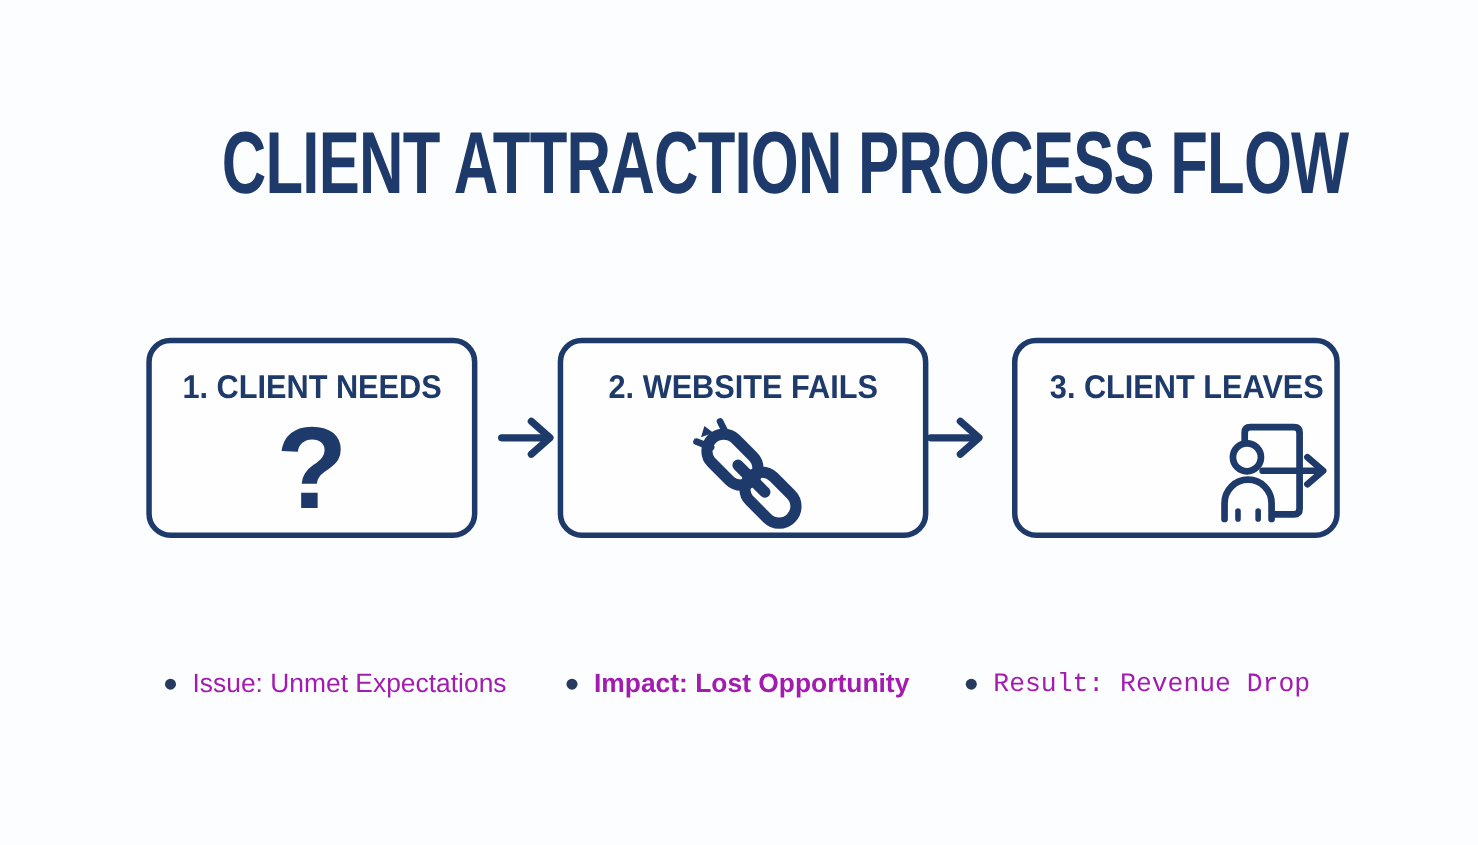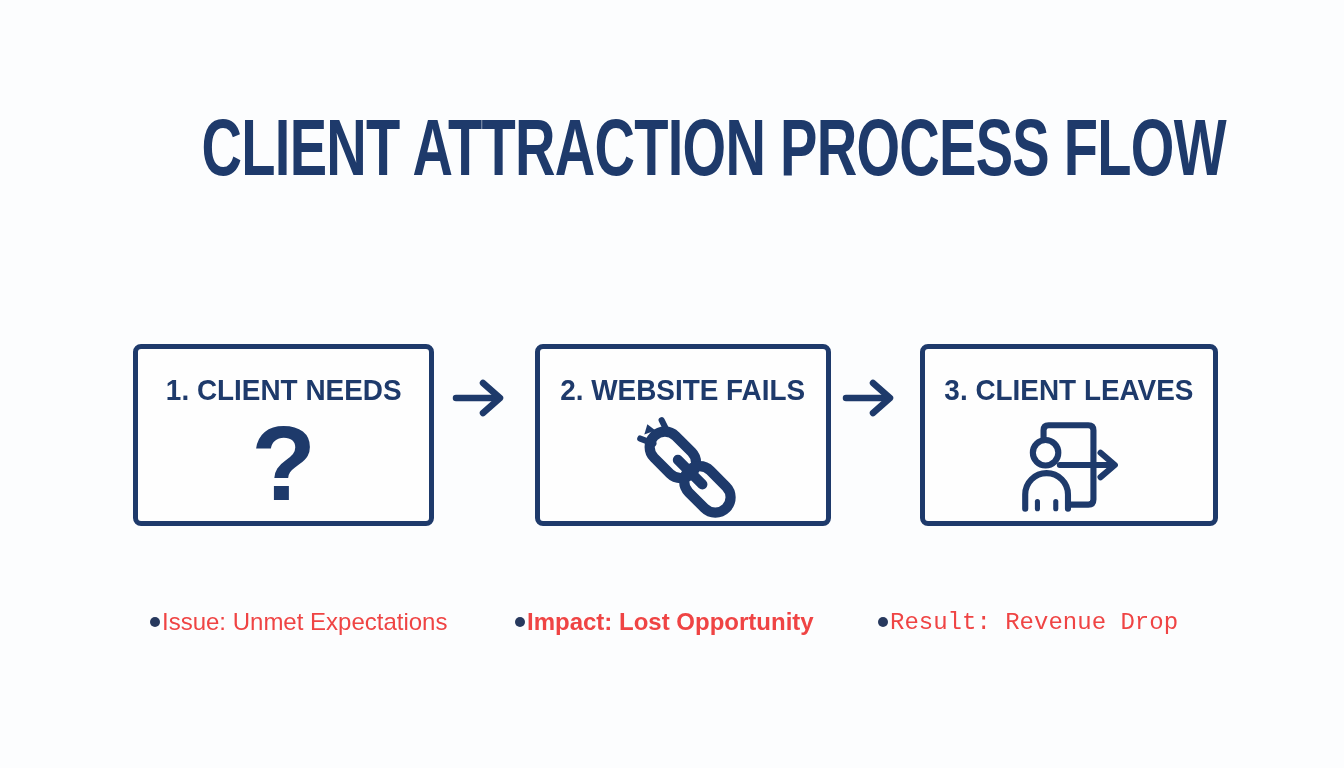--- a/index.html
+++ b/index.html
@@ -24,29 +24,28 @@
     white-space:nowrap;
     transform:scaleX(0.70);
     transform-origin:center;
   }
   .step-box {
     position:absolute;
     top:307px;
     height:182px;
     background:#fefefe;
     border:5px solid #1e3a6b;
-    border-radius:8px;
+    border-radius:22px;
     display:flex;
     flex-direction:column;
     align-items:center;
-    margin-top:37px;
   }
   .box1 { left:133px; width:301px; }
-  .box2 { left:535px; width:296px; }
-  .box3 { left:920px; width:298px; }
+  .box2 { left:507px; width:337px; }
+  .box3 { left:920px; width:298px;align-items:flex-end; }
   .step-label {
     margin-top:24px;
     font-size:30px;
     font-weight:700;
     color:#1e3a6b;
     white-space:nowrap;
     transform:scaleX(0.93);
     transform-origin:center;
   }
   .question-glyph {
@@ -59,23 +58,23 @@
   .icon-wrap { margin-top:2px; }
   .arrow { position:absolute; top:376px; }
   .arrow1 { left:452px; }
   .arrow2 { left:842px; }
   .note {
     position:absolute;
     top:608px;
     height:28px;
     display:flex;
     align-items:center;
-    gap:2px;
+    gap:15px;
     font-size:24px;
-    color:#ef4444;
+    color:#a21caf;
     white-space:nowrap;
   }
   .note1 { left:150px; }
   .note2 { left:515px;font-weight:bold; }
   .note3 { left:878px;font-family:Liberation Mono, monospace; }
   .dot {
     width:10px; height:10px;
     border-radius:50%;
     background:#27395e;
     flex:0 0 auto;

